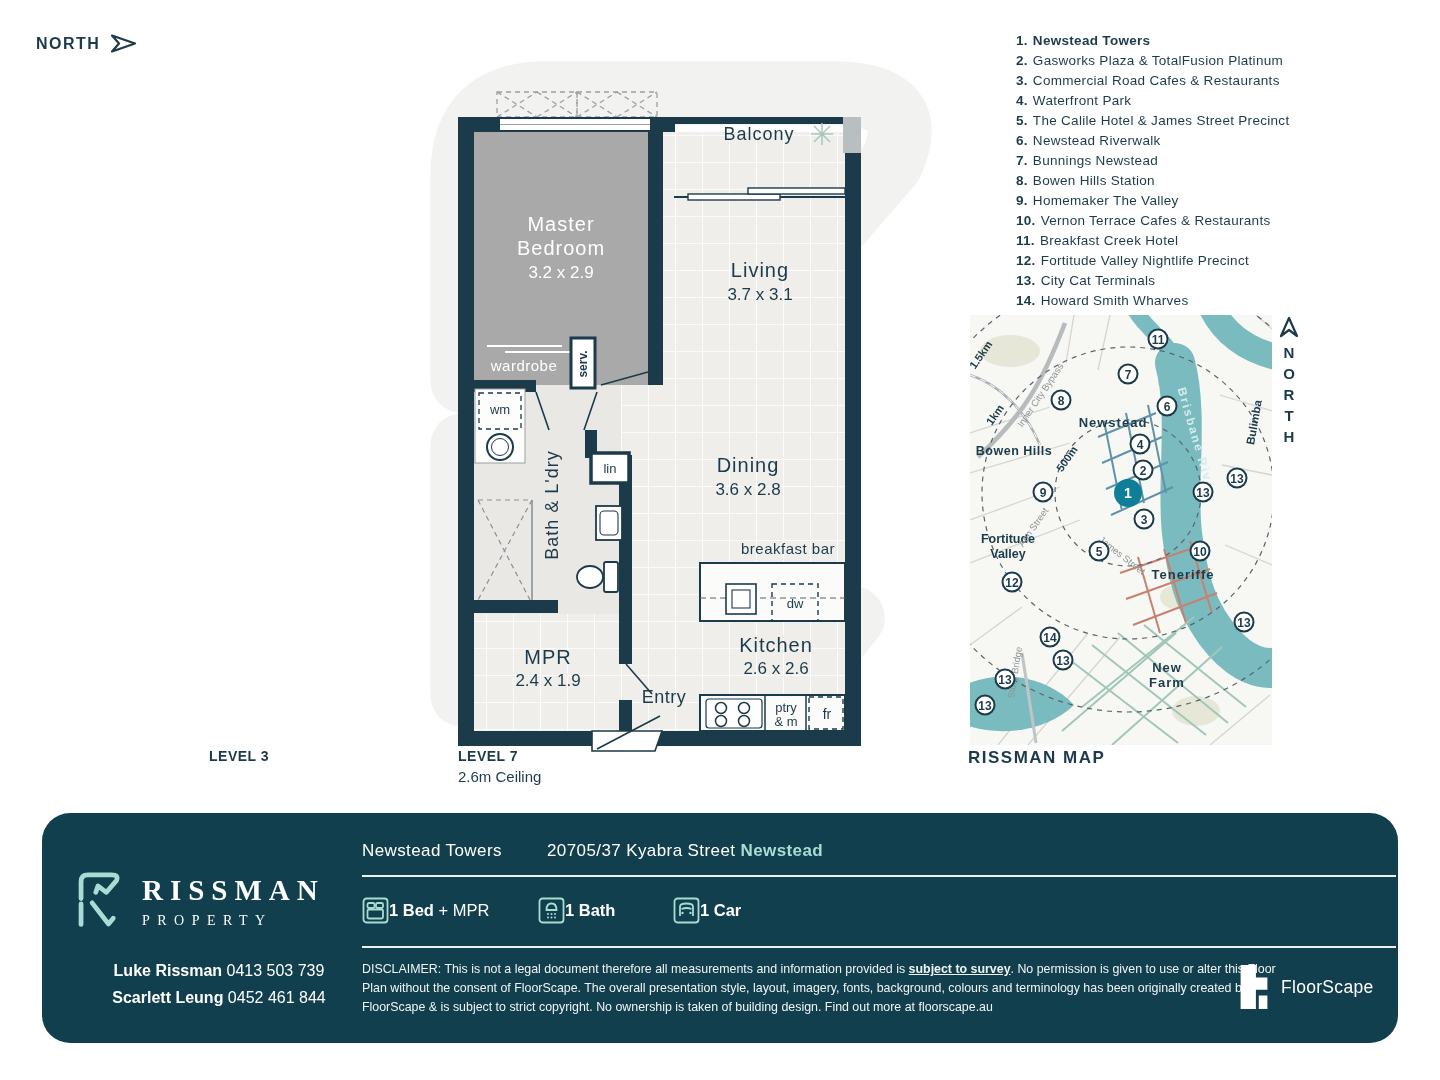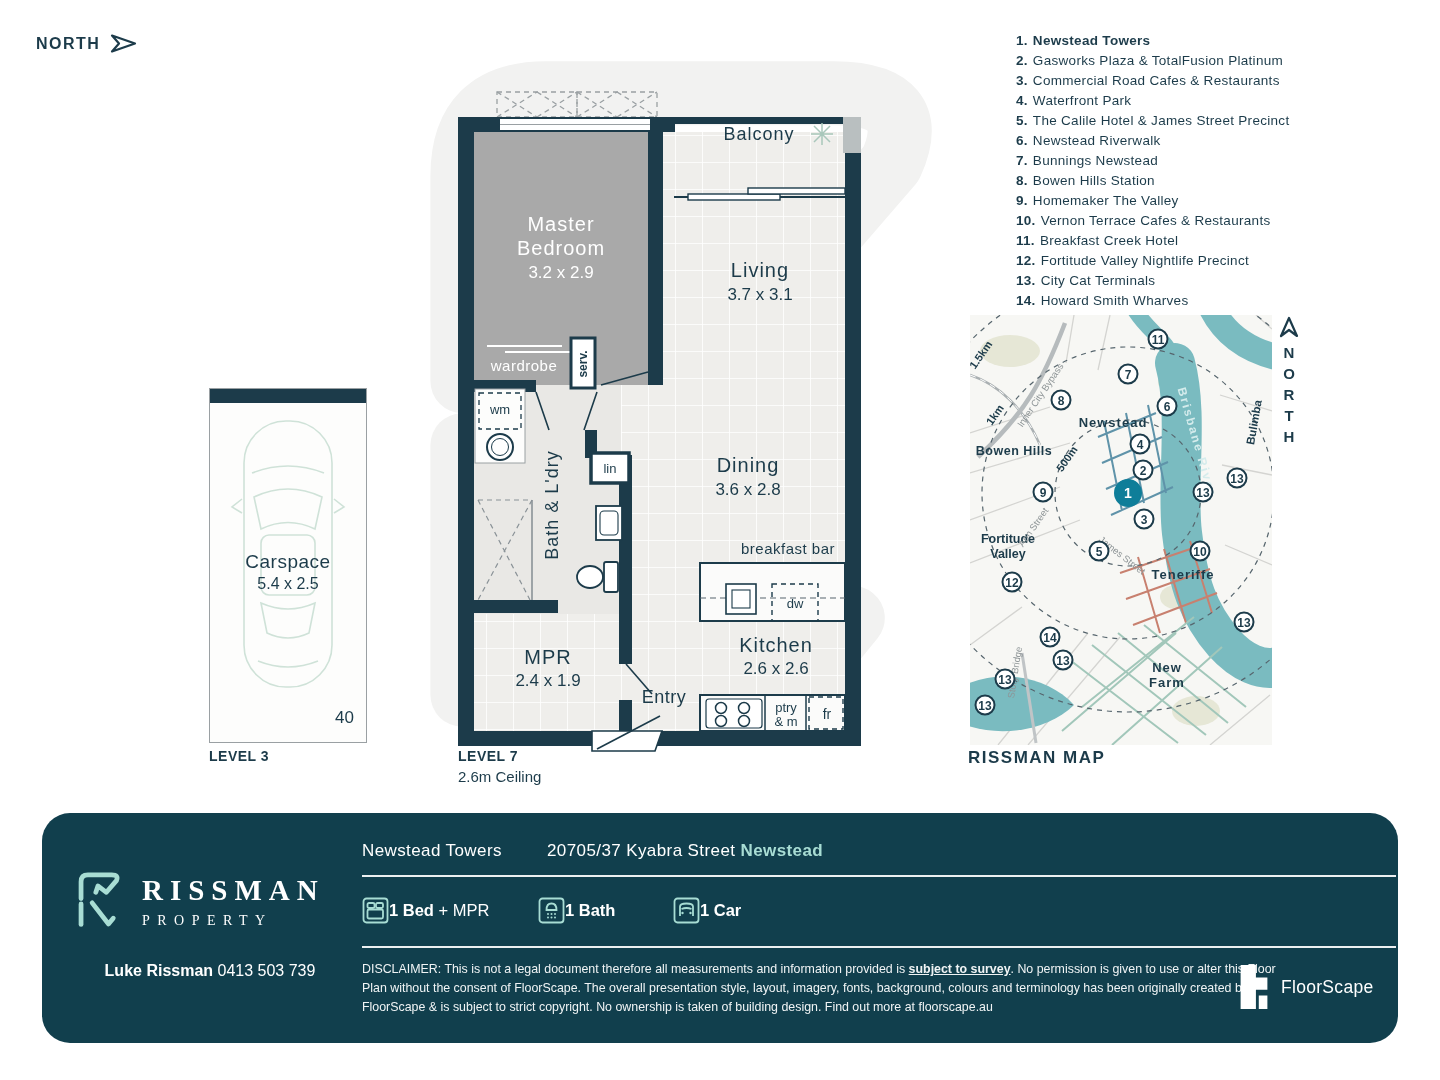--- a/index.html
+++ b/index.html
@@ -44,21 +44,21 @@
   .map-title{left:968px;top:748px;font-weight:800;font-size:17px;letter-spacing:1.5px;}
   .map-north{left:1278px;top:316px;width:22px;display:flex;flex-direction:column;align-items:center;gap:6px;}
   .map-north .vert{writing-mode:vertical-rl;text-orientation:upright;font-weight:800;font-size:15px;letter-spacing:4px;}
 
   
   .footer{left:42px;top:813px;width:1356px;height:230px;background:#113f4d;border-radius:28px;color:#fff;}
   .footer .brand{position:absolute;left:30px;top:55px;display:flex;align-items:center;gap:16px;}
   .brand-text{width:200px;text-align:left;font-family:Liberation Serif, serif;}
   .brand-text .l1{font-size:29px;font-weight:600;letter-spacing:7px;color:#fff;}
   .brand-text .l2{font-size:14px;font-weight:400;letter-spacing:7.5px;color:#fff;margin-top:6px;}
-  .contacts{position:absolute;left:16px;top:144px;width:304px;text-align:center;font-size:16px;line-height:27px;}
+  .contacts{position:absolute;left:25px;top:144px;width:304px;text-align:center;font-size:16px;line-height:27px;}
   .contacts b{font-weight:800;}
   .ftitle{position:absolute;left:320px;top:28px;font-size:17px;letter-spacing:.4px;}
   .faddress{position:absolute;left:505px;top:28px;font-size:17px;letter-spacing:.4px;}
   .faddress .suburb{font-weight:800;color:#a8ddd4;}
   .fdiv{position:absolute;left:320px;width:1034px;height:2px;background:rgba(255,255,255,.92);}
   .fdiv.d1{top:62px;} .fdiv.d2{top:133px;}
   .feature{position:absolute;top:82px;display:flex;align-items:center;height:30px;font-size:16.5px;}
   .feature b{font-weight:800;}
   .feature .extra{font-weight:400;}
   .f-bed{left:320px;} .f-bath{left:496px;} .f-car{left:631px;}
@@ -83,38 +83,20 @@
     </g>
   </svg>
 
   <div class="abs north-top">
     <span class="lbl">NORTH</span>
     <svg width="27" height="19" viewBox="0 0 27 19">
       <path d="M2 1.5 L25 9.5 L2 17.5 L9 9.5 Z" fill="none" stroke="#1c3b4a" stroke-width="2.2" stroke-linejoin="round"></path>
     </svg>
   </div>
 
-  <div class="abs carspace">
-    <div class="bar"></div>
-    <svg class="car" width="155" height="300" viewBox="0 0 155 300">
-      <g fill="none" stroke="#cfe2d8" stroke-width="1.6">
-        <rect x="34" y="6" width="88" height="266" rx="42"></rect>
-        <path d="M42 58 Q78 44 114 58"></path>
-        <path d="M44 82 Q78 66 112 82 L105 114 Q78 101 51 114 Z"></path>
-        <rect x="51" y="120" width="54" height="60" rx="8"></rect>
-        <path d="M51 188 Q78 200 105 188 L99 218 Q78 228 57 218 Z"></path>
-        <path d="M32 84 L22 92 L32 98"></path>
-        <path d="M124 84 L134 92 L124 98"></path>
-        <path d="M48 246 Q78 258 108 246"></path>
-      </g>
-    </svg>
-    <div class="cap-label">Carspace</div>
-    <div class="cap-dims">5.4 x 2.5</div>
-    <div class="bay-num">40</div>
-  </div>
   <div class="abs level-label level3">LEVEL 3</div>
 
   <svg class="abs" style="left:440px;top:88px" width="440" height="680" viewBox="440 88 440 680">
     <defs>
       <pattern id="tile" width="27" height="27" patternUnits="userSpaceOnUse">
         <path d="M27 0 H0 V27" fill="none" stroke="#ffffff" stroke-width="1.6"></path>
       </pattern>
     </defs>
 
     <g>
@@ -366,20 +348,21 @@
           <path d="M37 66 L68 106 L77 95"></path>
         </g>
       </svg>
       <div class="brand-text">
         <div class="l1">RISSMAN</div>
         <div class="l2">PROPERTY</div>
       </div>
     </div>
     <div class="contacts">
       <div><b>Luke Rissman</b> <span>0413 503 739</span></div>
+      <div><b>Scarlett Leung</b> <span>0452 461 844</span></div>
     </div>
 
     <div class="ftitle">Newstead Towers</div>
     <div class="faddress">
       <span>20705/37 Kyabra Street</span>
       <span class="suburb">Newstead</span>
     </div>
     <div class="fdiv d1"></div>
 
     <div class="feature f-bed">

